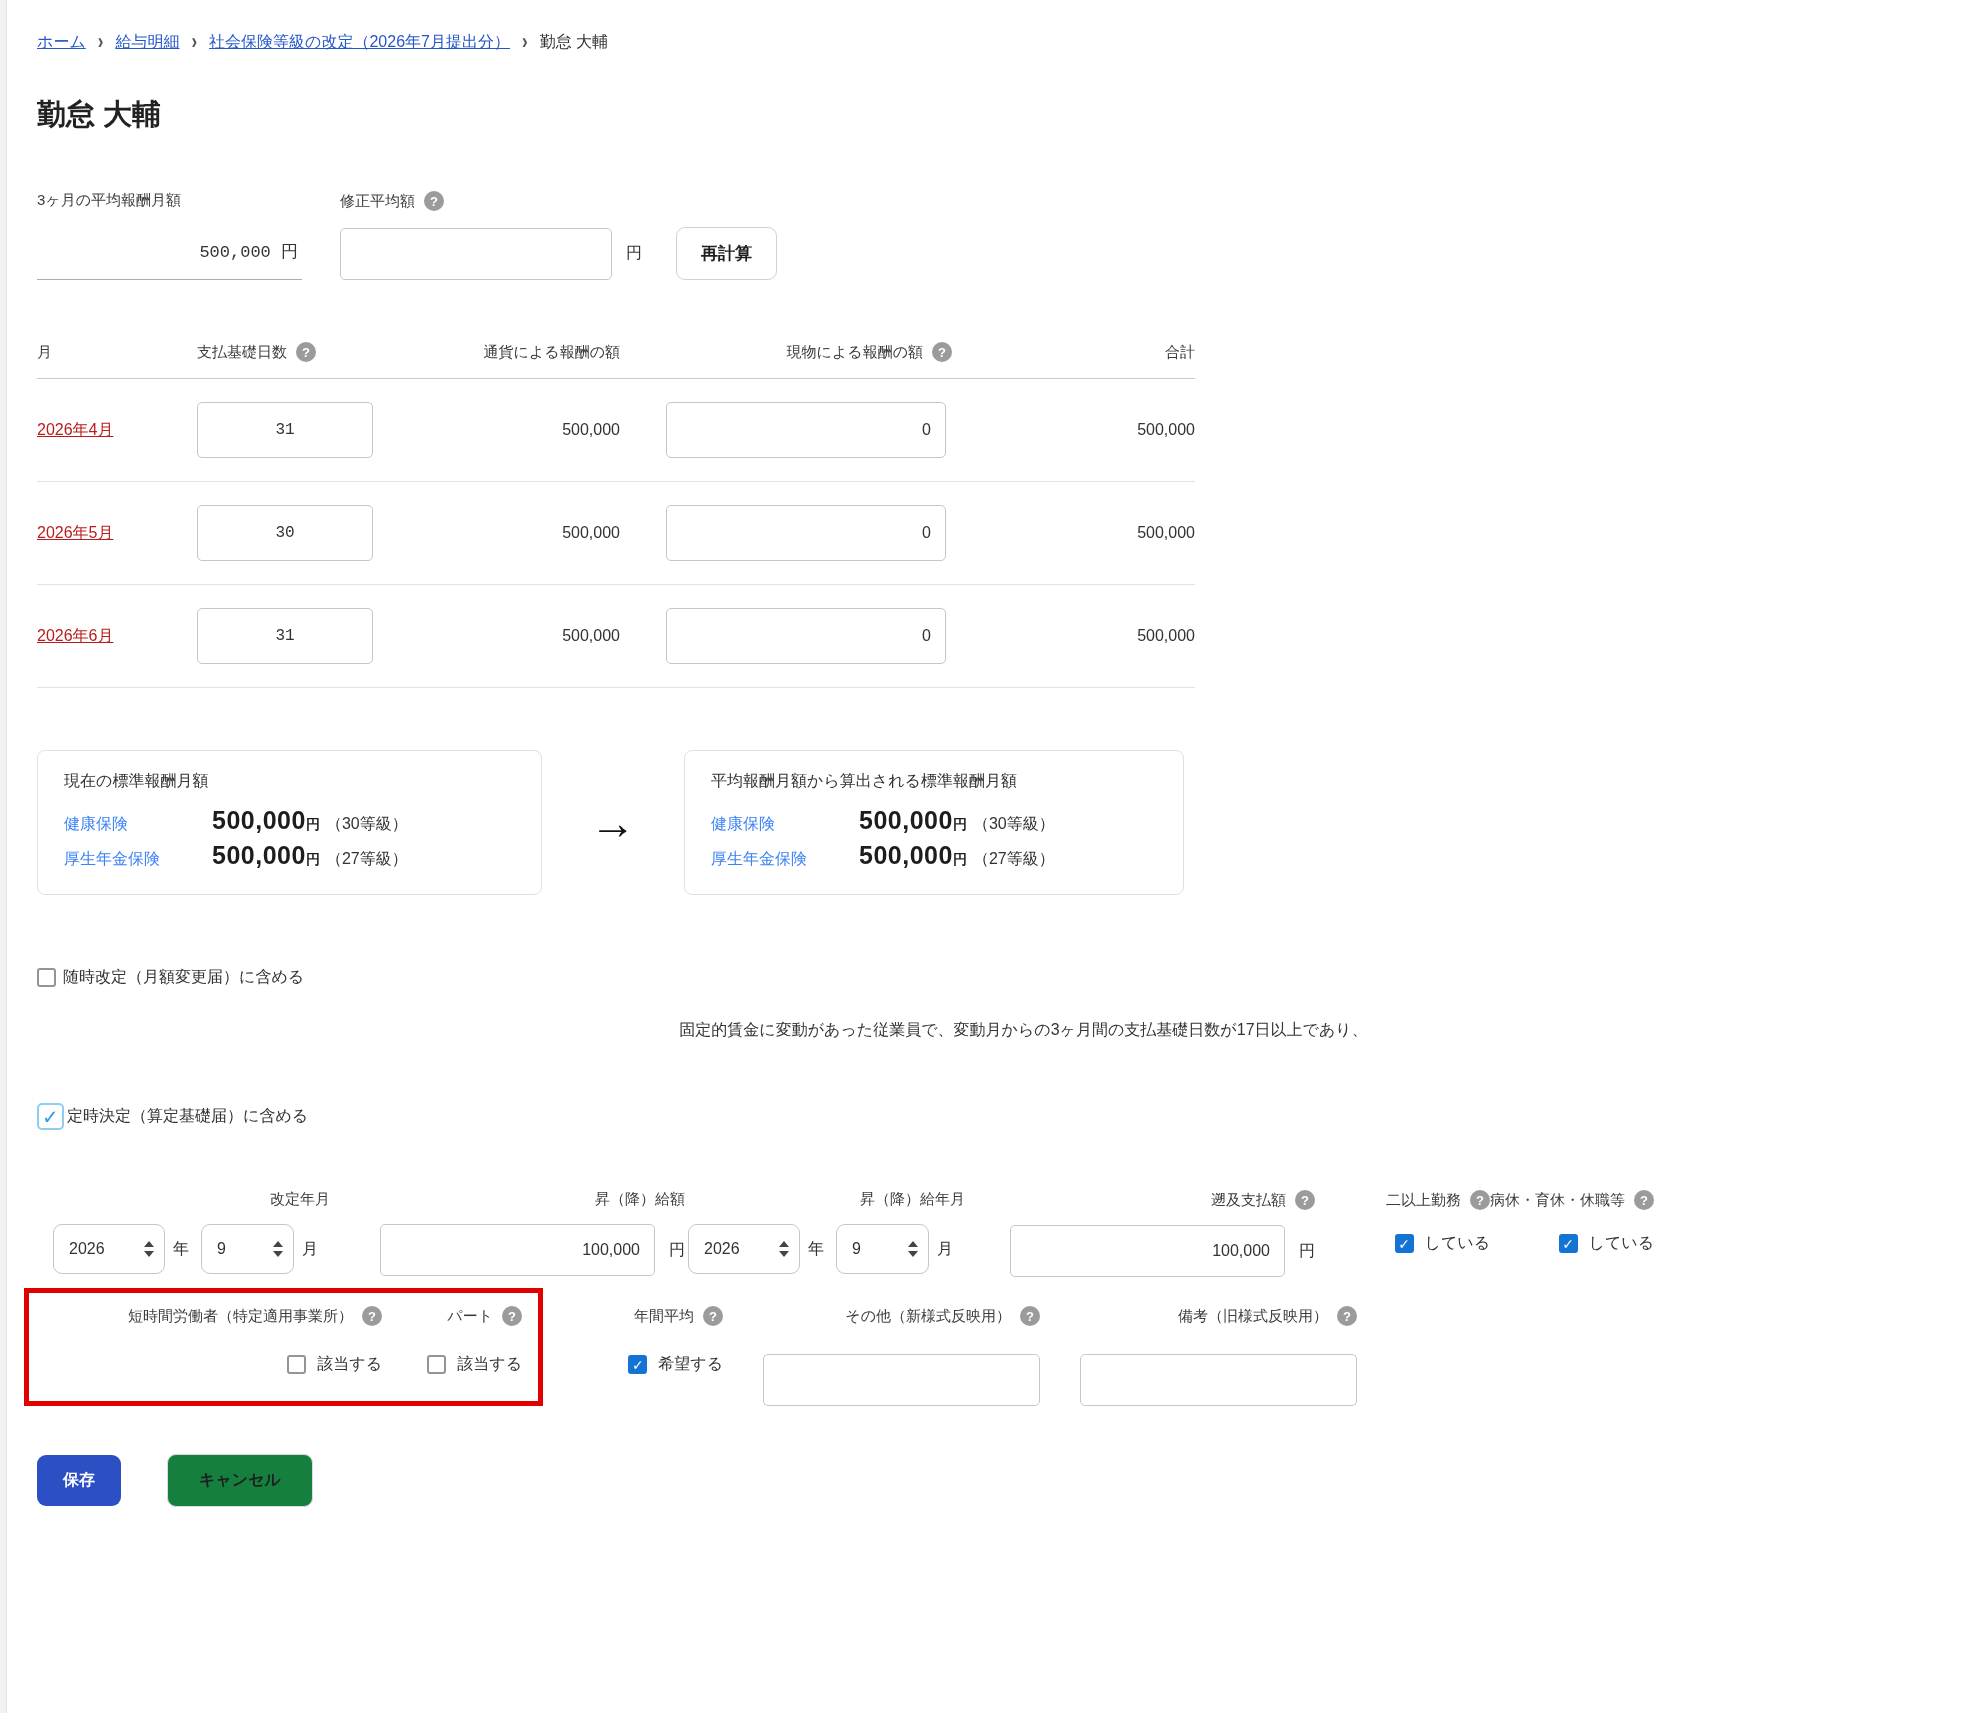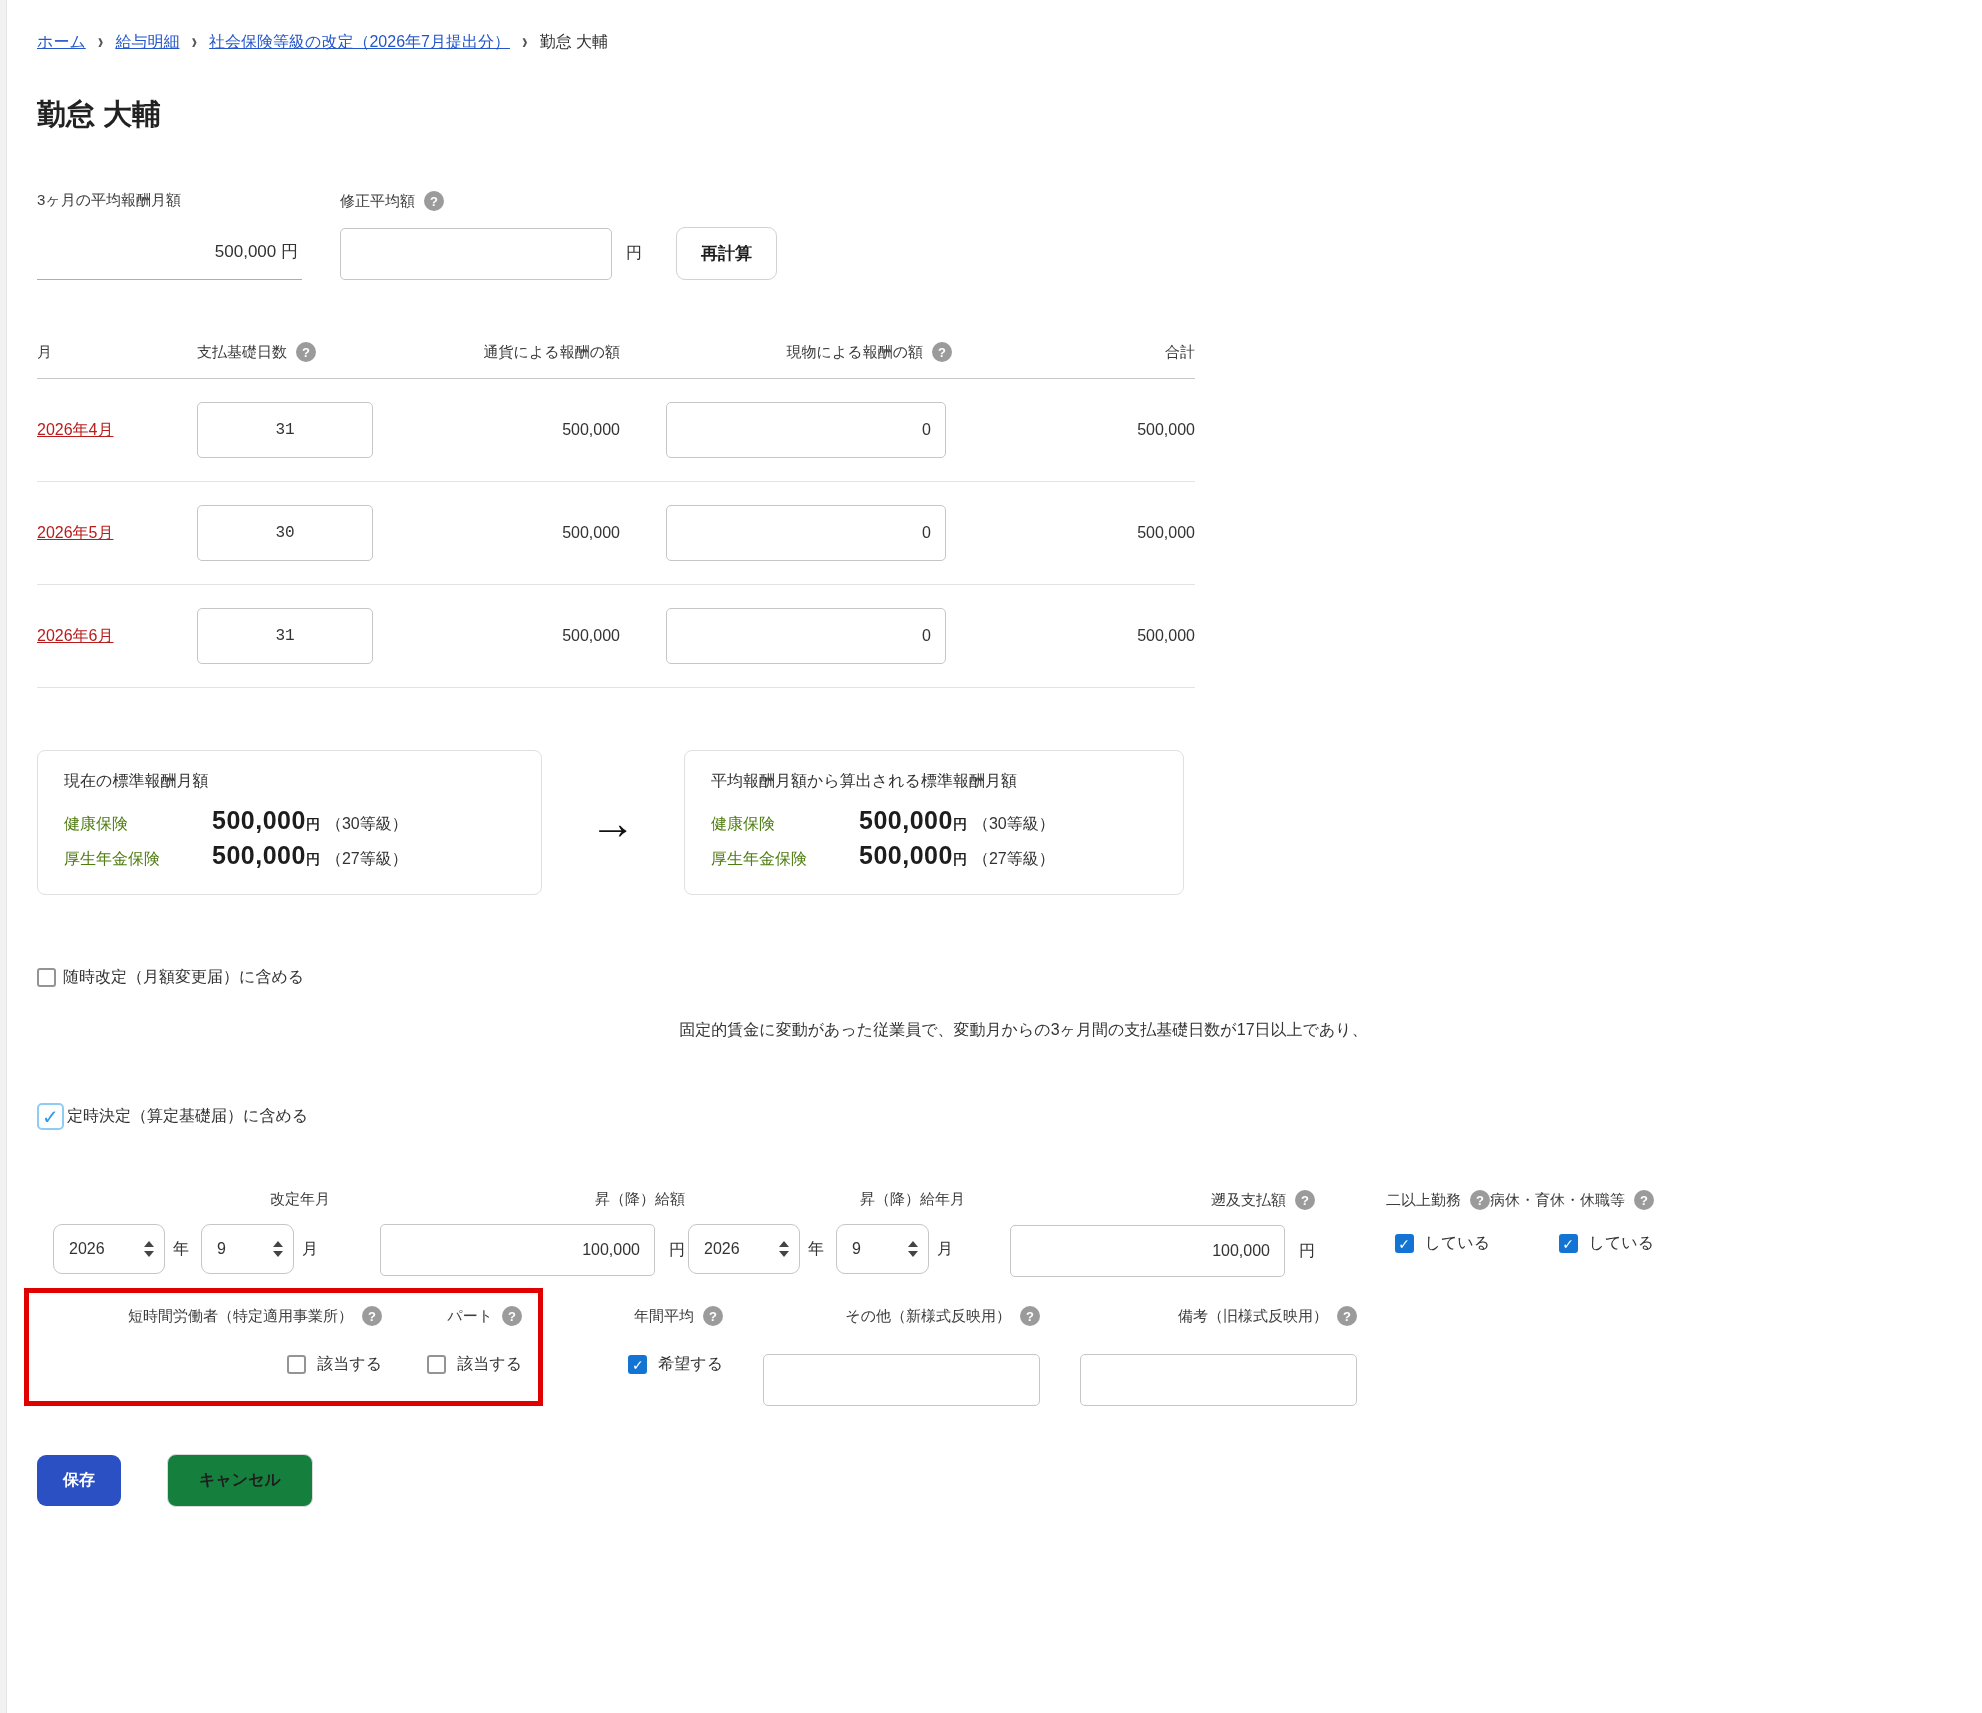--- a/index.html
+++ b/index.html
@@ -18,21 +18,21 @@
   .crumb-sep { color:#555; font-size:17px; font-weight:bold; transform:scaleY(1.25); }
   .crumb-current { color:#333; }
 
   
   .page-title { margin-top:42px; font-size:29px; font-weight:bold; color:#222; }
 
   
   .avg-section { margin-top:56px; display:flex; align-items:flex-start; }
   .field-label { font-size:15px; color:#3c3c3c; display:flex; align-items:center; }
   .avg-col { width:265px; }
-  .avg-value { margin-top:24px; text-align:right; font-size:17px; color:#333; padding:6px 4px 16px 0; border-bottom:1px solid #adadad; }
+  .avg-value { margin-top:24px; text-align:right; font-size:17px; color:#333; padding:6px 4px 16px 0; border-bottom:1px solid #adadad;font-family:Liberation Mono, monospace; }
   .adj-col { margin-left:38px; }
   .adj-row { margin-top:16px; display:flex; align-items:center; }
   .text-input { height:52px; border:1px solid #c6c6c6; border-radius:5px; font-size:16px; padding:0 14px; color:#333; font-family:inherit; background:#fff; }
   .adj-input { width:272px; }
   .unit { font-size:16px; color:#333; margin-left:14px; }
   .recalc-btn { margin-left:34px; background:#fff; border:1px solid #d2d2d2; border-radius:9px; font-size:17px; font-weight:bold; color:#1e1e1e; padding:14px 24px; cursor:pointer; font-family:inherit; }
 
   
   .sal-table { margin-top:62px; width:1158px; }
   .t-row { display:grid; grid-template-columns:160px 180px 265px 310px 243px; align-items:center; }
@@ -51,21 +51,21 @@
     width:20px; height:20px; border-radius:50%; background:#9b9b9b; color:#fff;
     font-size:13px; font-weight:bold; margin-left:9px; cursor:pointer; flex:0 0 auto; }
 
   
   .compare { margin-top:62px; display:flex; align-items:center; }
   .comp-box { width:505px; border:1px solid #e0e0e0; border-radius:8px; padding:20px 26px 24px; background:#fff; }
   .comp-box.right { width:500px; }
   .comp-title { text-align:left; font-size:16px; color:#333; }
   .comp-row { display:flex; align-items:baseline; margin-top:14px; }
   .comp-row + .comp-row { margin-top:6px; }
-  .comp-label { width:148px; font-size:16px; color:#4d7c0f; }
+  .comp-label { width:148px; font-size:16px; color:#3b82f6; }
   .comp-amount { font-size:25px; font-weight:bold; color:#1d1d1d; letter-spacing:.5px; }
   .comp-unit { font-size:14px; color:#1d1d1d; font-weight:bold; }
   .comp-grade { font-size:16px; color:#333; margin-left:6px; }
   .comp-arrow { font-size:46px; color:#111; margin:0 48px; font-weight:400; }
 
   
   .cb { display:inline-flex; align-items:center; justify-content:center; flex:0 0 auto;
     width:19px; height:19px; border:2px solid #949494; border-radius:3px; background:#fff; cursor:pointer; }
   .cb.blue { background:#1374d4; border-color:#1374d4; color:#fff; font-size:14px; font-weight:bold; }
   .cb.lite { width:27px; height:27px; border:2px solid #8fccf1; border-radius:5px; color:#2f9ce5; font-size:20px; font-weight:bold; }

